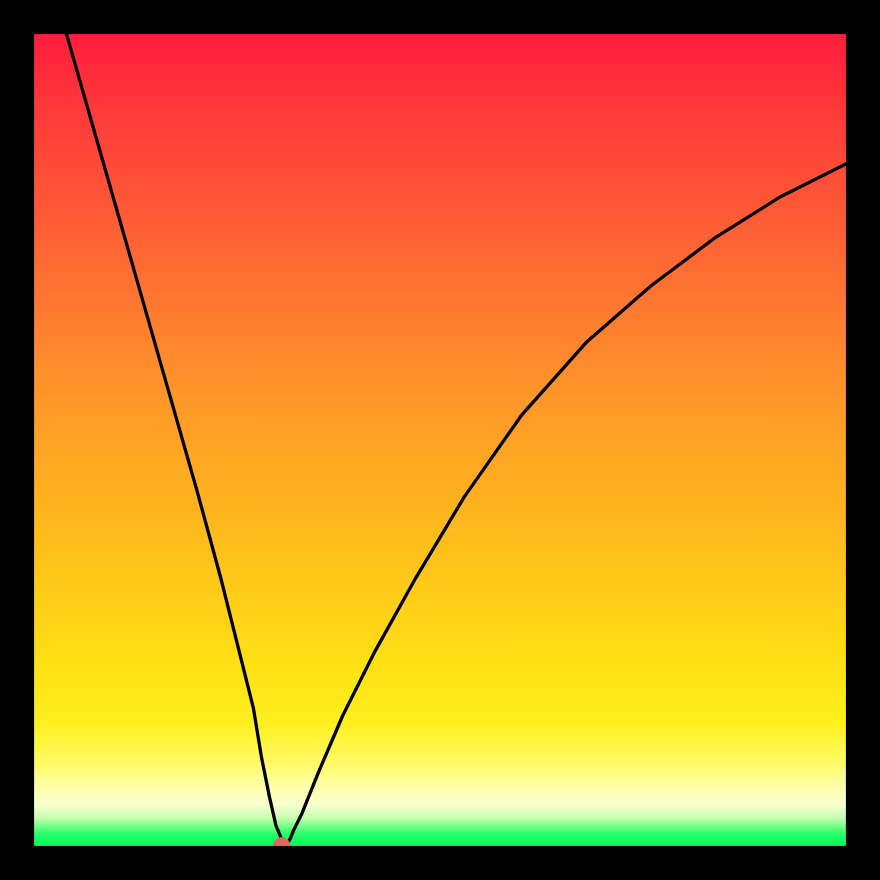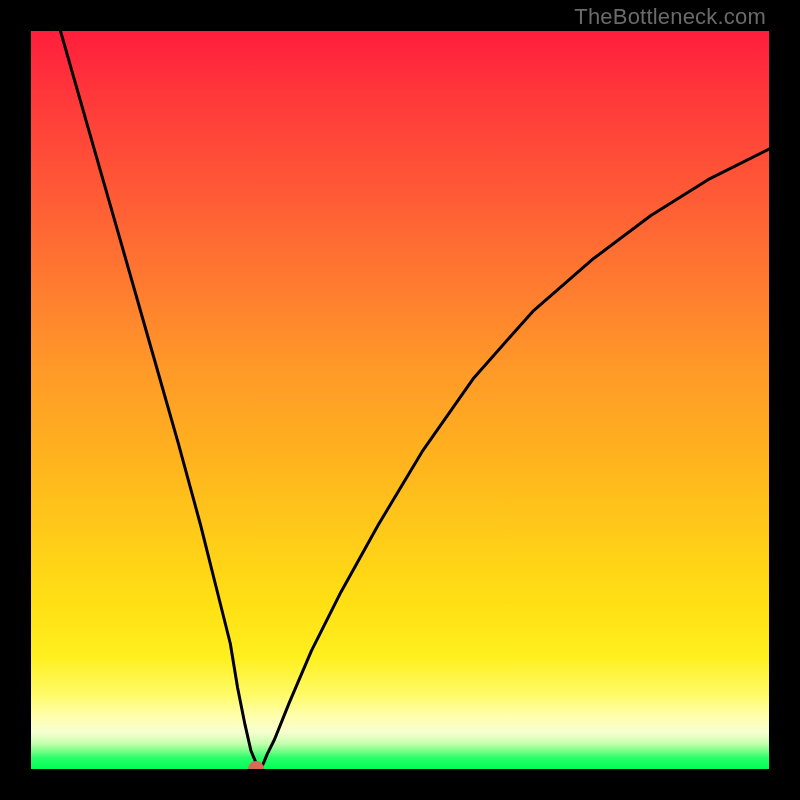--- a/index.html
+++ b/index.html
@@ -74,15 +74,14 @@
 
   <div class="plot-area">
     <div class="gradient"></div>
 
     <svg class="curve-svg" viewBox="0 0 738 738" preserveAspectRatio="none">
       <path id="curve-path" fill="none" stroke="#000" stroke-width="3" stroke-linejoin="round" stroke-linecap="round" d="M29.5 0.0 L59.0 103.3 L88.6 206.6 L118.1 310.0 L147.6 413.3 L169.7 494.5 L184.5 553.5 L199.3 612.5 L206.6 656.8 L214.0 693.7 L219.9 719.5 L225.1 732.1 L228.8 738.0 L232.5 732.1 L236.2 723.2 L243.5 708.5 L258.3 671.6 L280.4 619.9 L310.0 560.9 L346.9 494.5 L391.1 420.7 L442.8 346.9 L501.8 280.4 L560.9 228.8 L619.9 184.5 L679.0 147.6 L738.0 118.1"></path>
       <circle id="marker-dot" class="dot" r="8" cx="225.1" cy="738.0"></circle>
     </svg>
   </div>
 
-  <div class="attribution">TheBottleneck.com</div>
 
 </div>
 
 </body></html>

